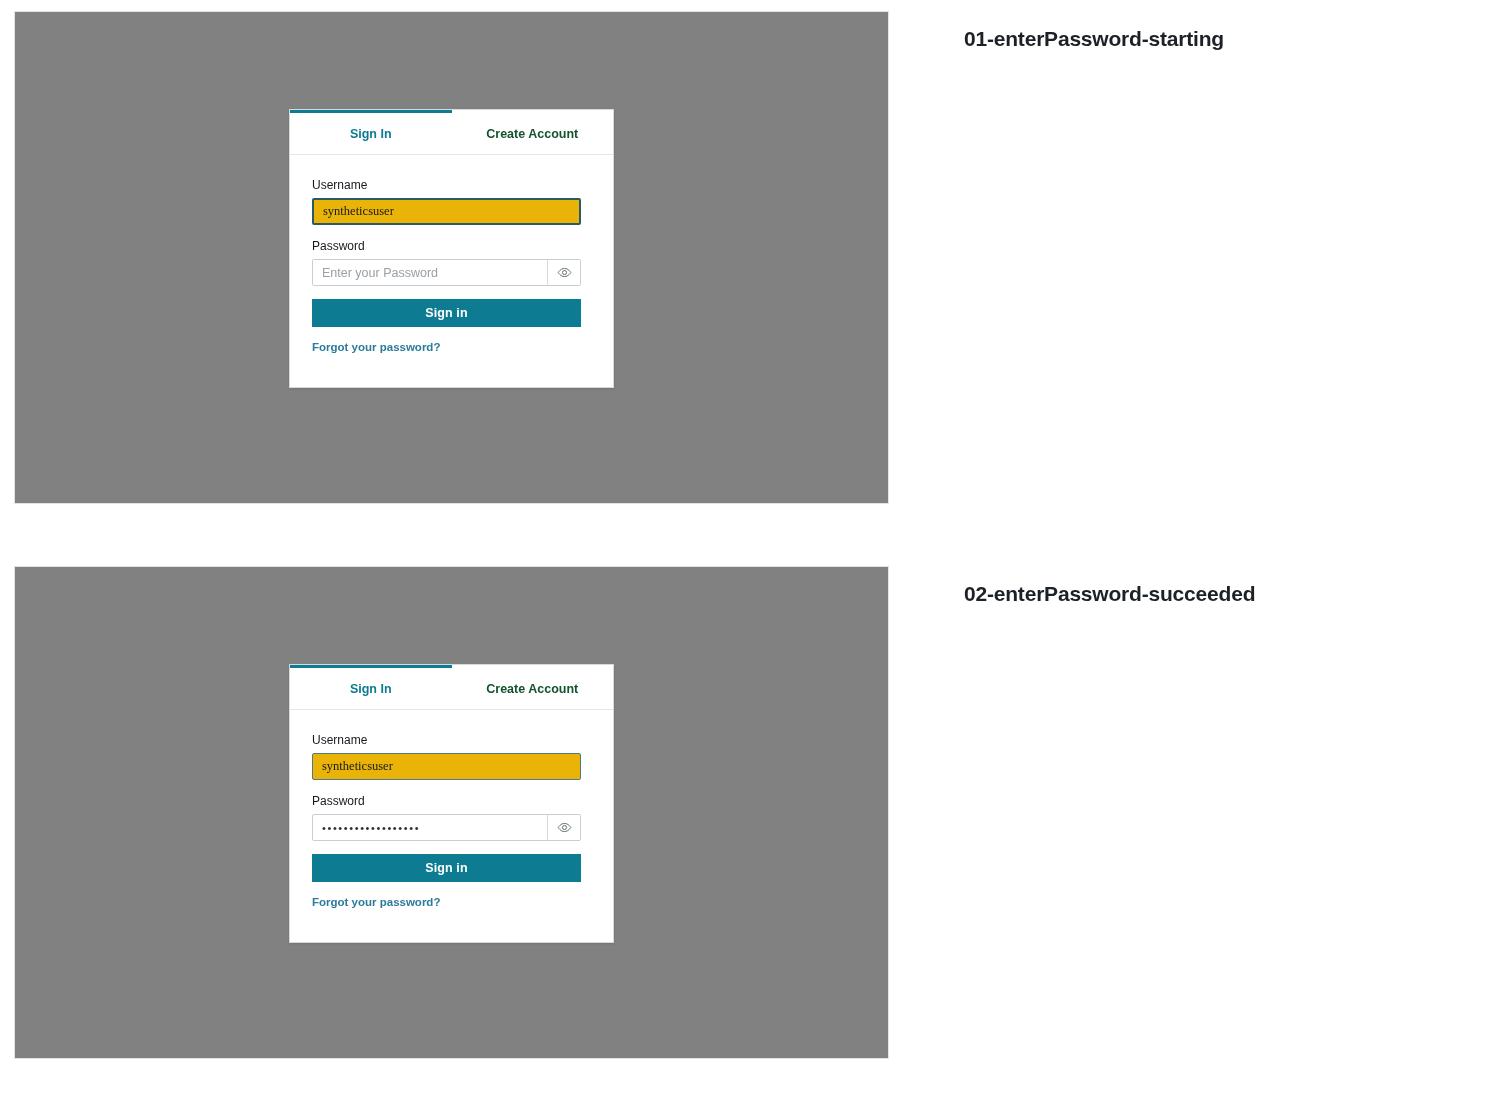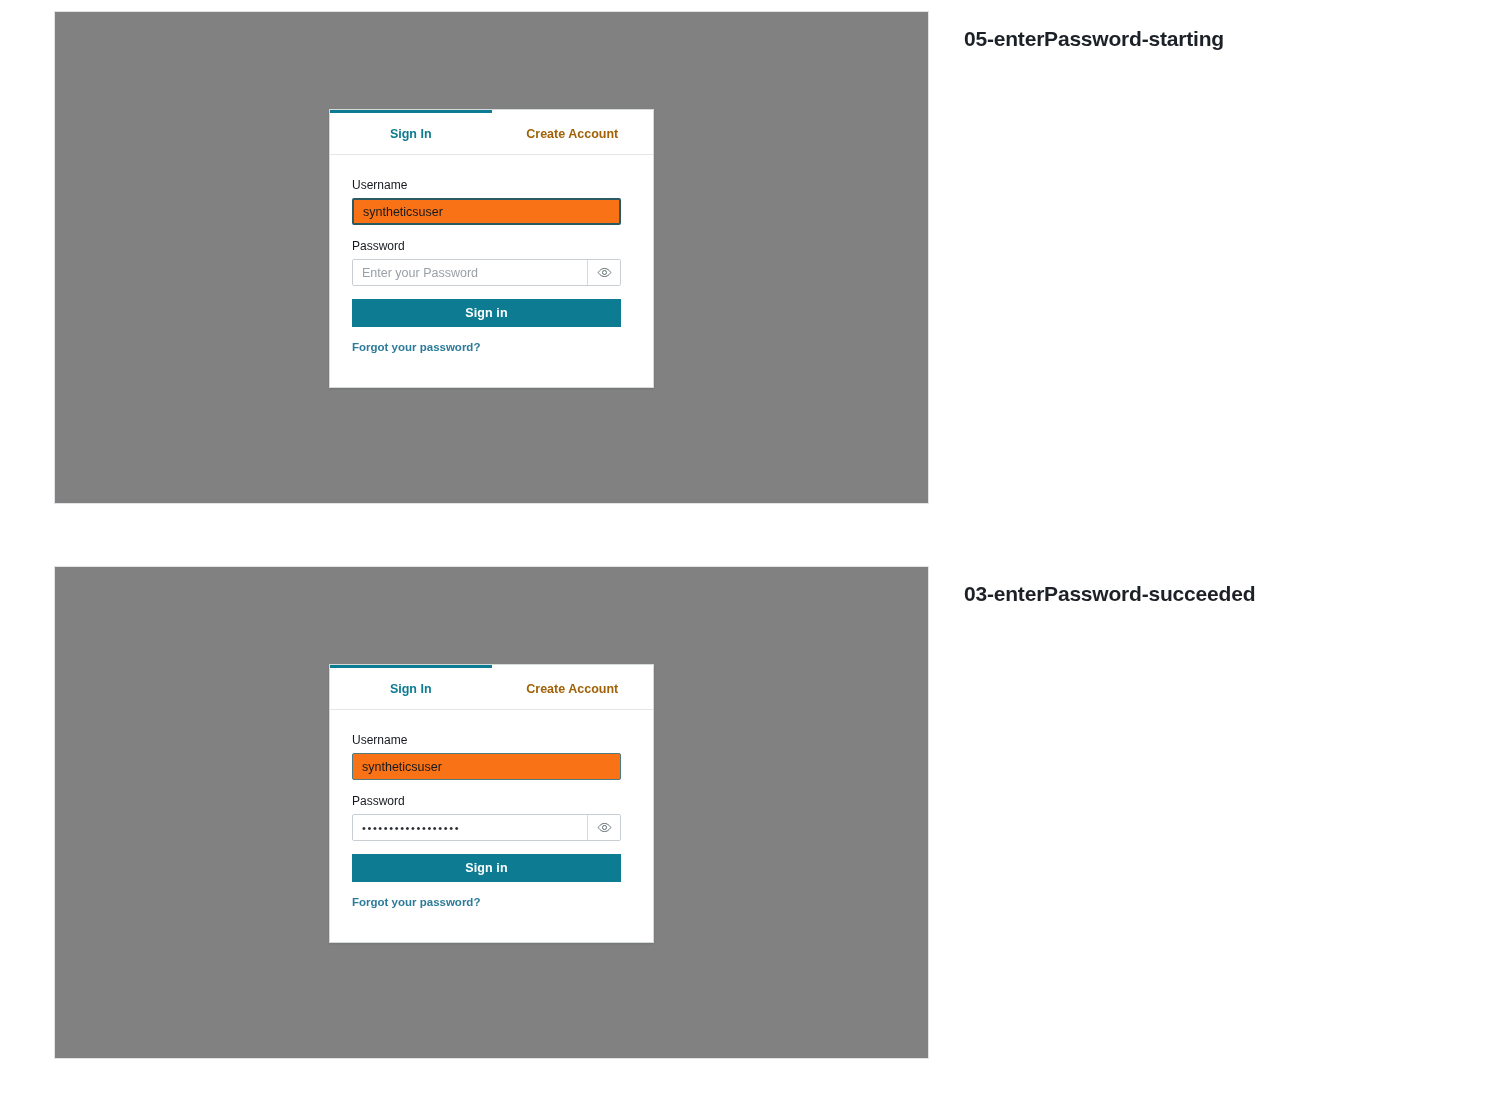--- a/index.html
+++ b/index.html
@@ -18,21 +18,20 @@
     width: 1500px;
     height: 1101px;
     background: #ffffff;
   }
 
   
   .shot {
     position: absolute;
     left: 14px;
     width: 875px;
-    margin-left: 40px;
   }
   .shot-1 { top: 11px;  height: 493px; }
   .shot-2 { top: 566px; height: 493px; }
 
   .viewport {
     position: relative;
     width: 875px;
     height: 100%;
     background: #818181;
     border: 1px solid #e2e3e6;
@@ -70,21 +69,21 @@
   }
   .tab {
     flex: 1 1 50%;
     text-align: center;
     padding: 14px 0 13px 0;
     font-size: 12.5px;
     font-weight: bold;
     cursor: pointer;
     background: #ffffff;
     border-top: 3px solid transparent;
-    color: #a16207;
+    color: #14532d;
   }
   .tab.active {
     color: #0d7b91;
     border-top: 3px solid #0d7b91;
   }
 
   .card-body {
     padding: 22px 32px 34px 22px;
   }
 
@@ -96,22 +95,22 @@
   }
 
   .text-input {
     width: 100%;
     height: 27px;
     border: 1px solid #4d7a83;
     border-radius: 2px;
     padding: 0 9px;
     font-size: 12.5px;
     color: #16191f;
-    font-family: Liberation Sans, sans-serif;
-    background: #f97316;
+    font-family: Liberation Serif, serif;
+    background: #eab308;
     outline: none;
   }
   .text-input.focused {
     border: 2px solid #2a5a63;
   }
 
   .field-gap { height: 13px; }
 
   .pw-wrap {
     display: flex;
@@ -220,21 +219,21 @@
 
           <button class="signin-btn">Sign in</button>
 
           <a class="forgot">Forgot your password?</a>
         </div>
       </div>
 
     </div>
   </div>
 
-  <div class="caption caption-1">05-enterPassword-starting</div>
+  <div class="caption caption-1">01-enterPassword-starting</div>
 
   <div class="shot shot-2">
     <div class="viewport">
 
       <div class="auth-card">
 
         <div class="tabs">
           <div class="tab active">Sign In</div>
           <div class="tab">Create Account</div>
         </div>
@@ -261,15 +260,15 @@
 
           <button class="signin-btn">Sign in</button>
 
           <a class="forgot">Forgot your password?</a>
         </div>
       </div>
 
     </div>
   </div>
 
-  <div class="caption caption-2">03-enterPassword-succeeded</div>
+  <div class="caption caption-2">02-enterPassword-succeeded</div>
 
 </div>
 
 </body></html>

